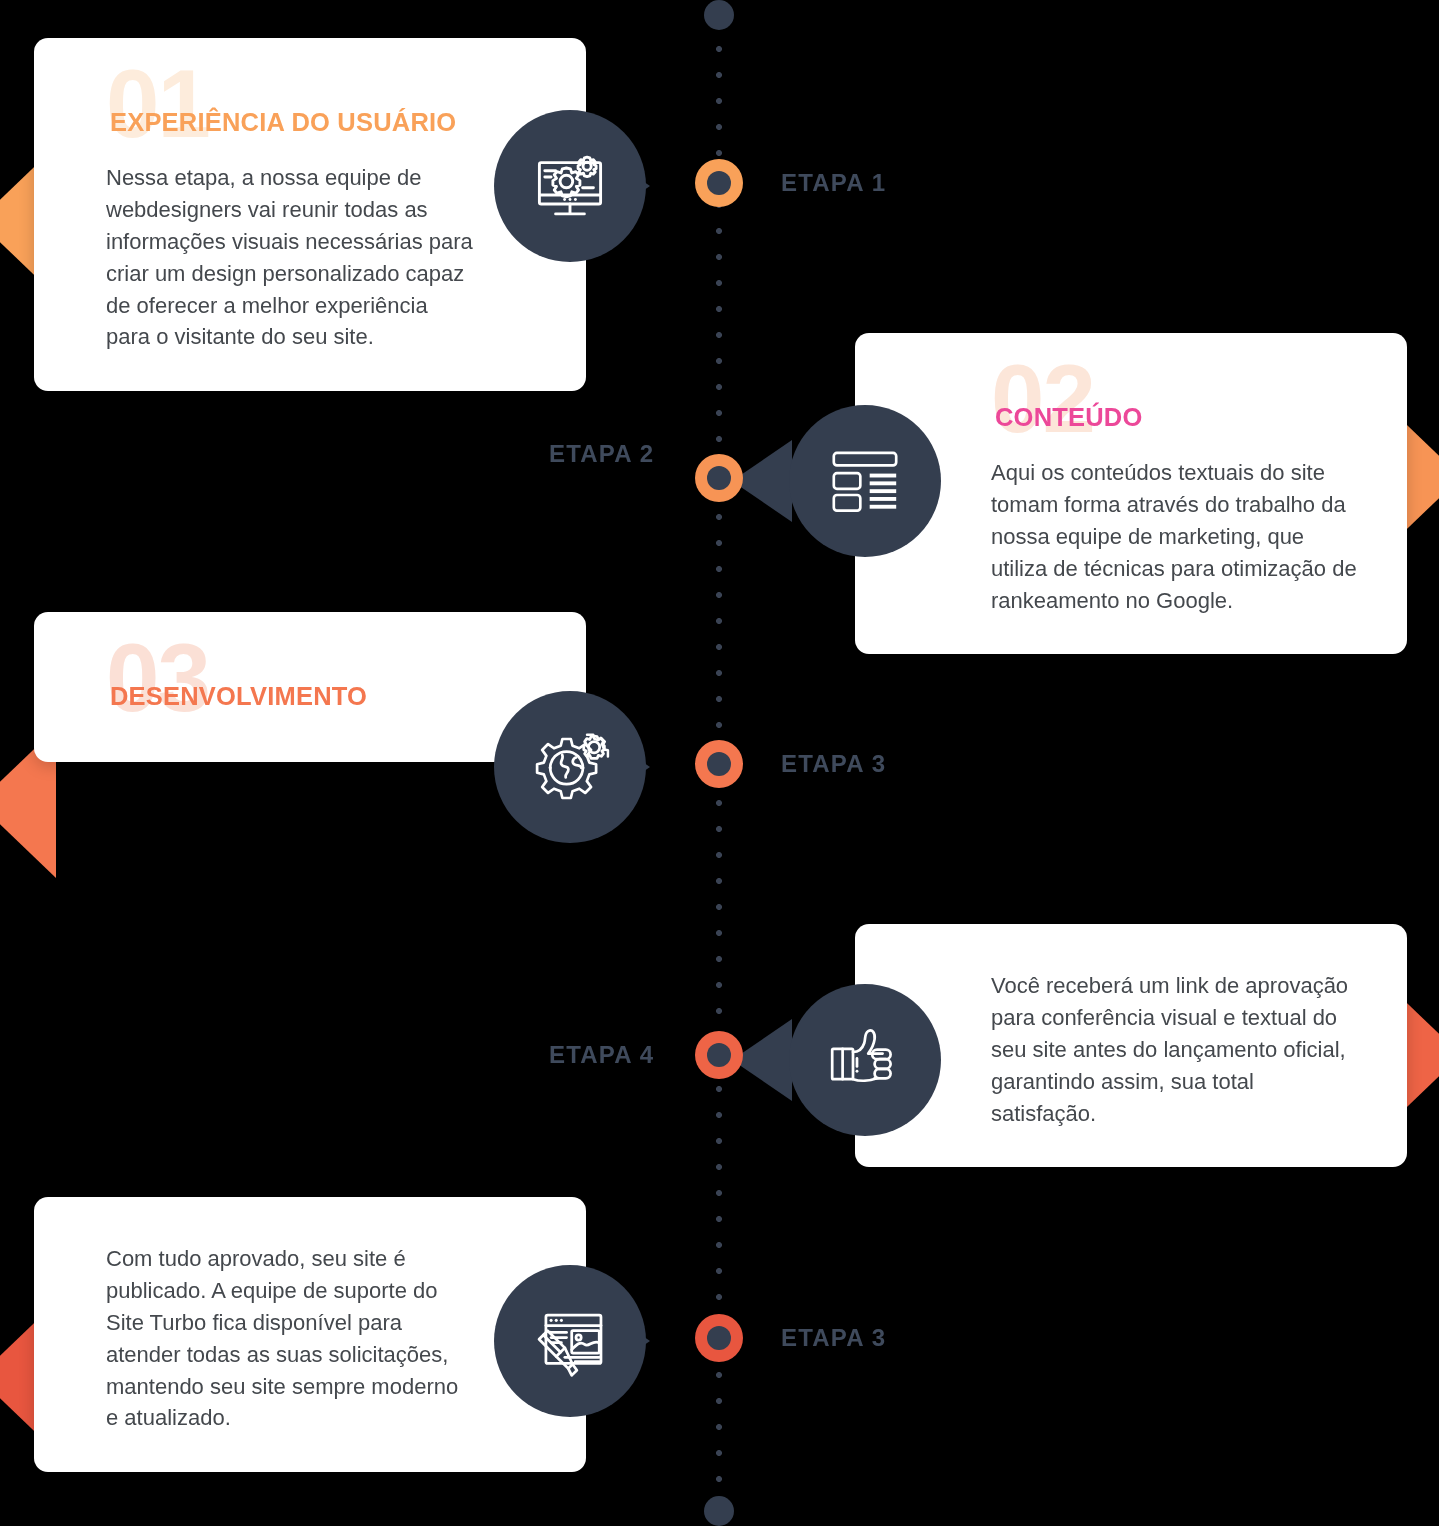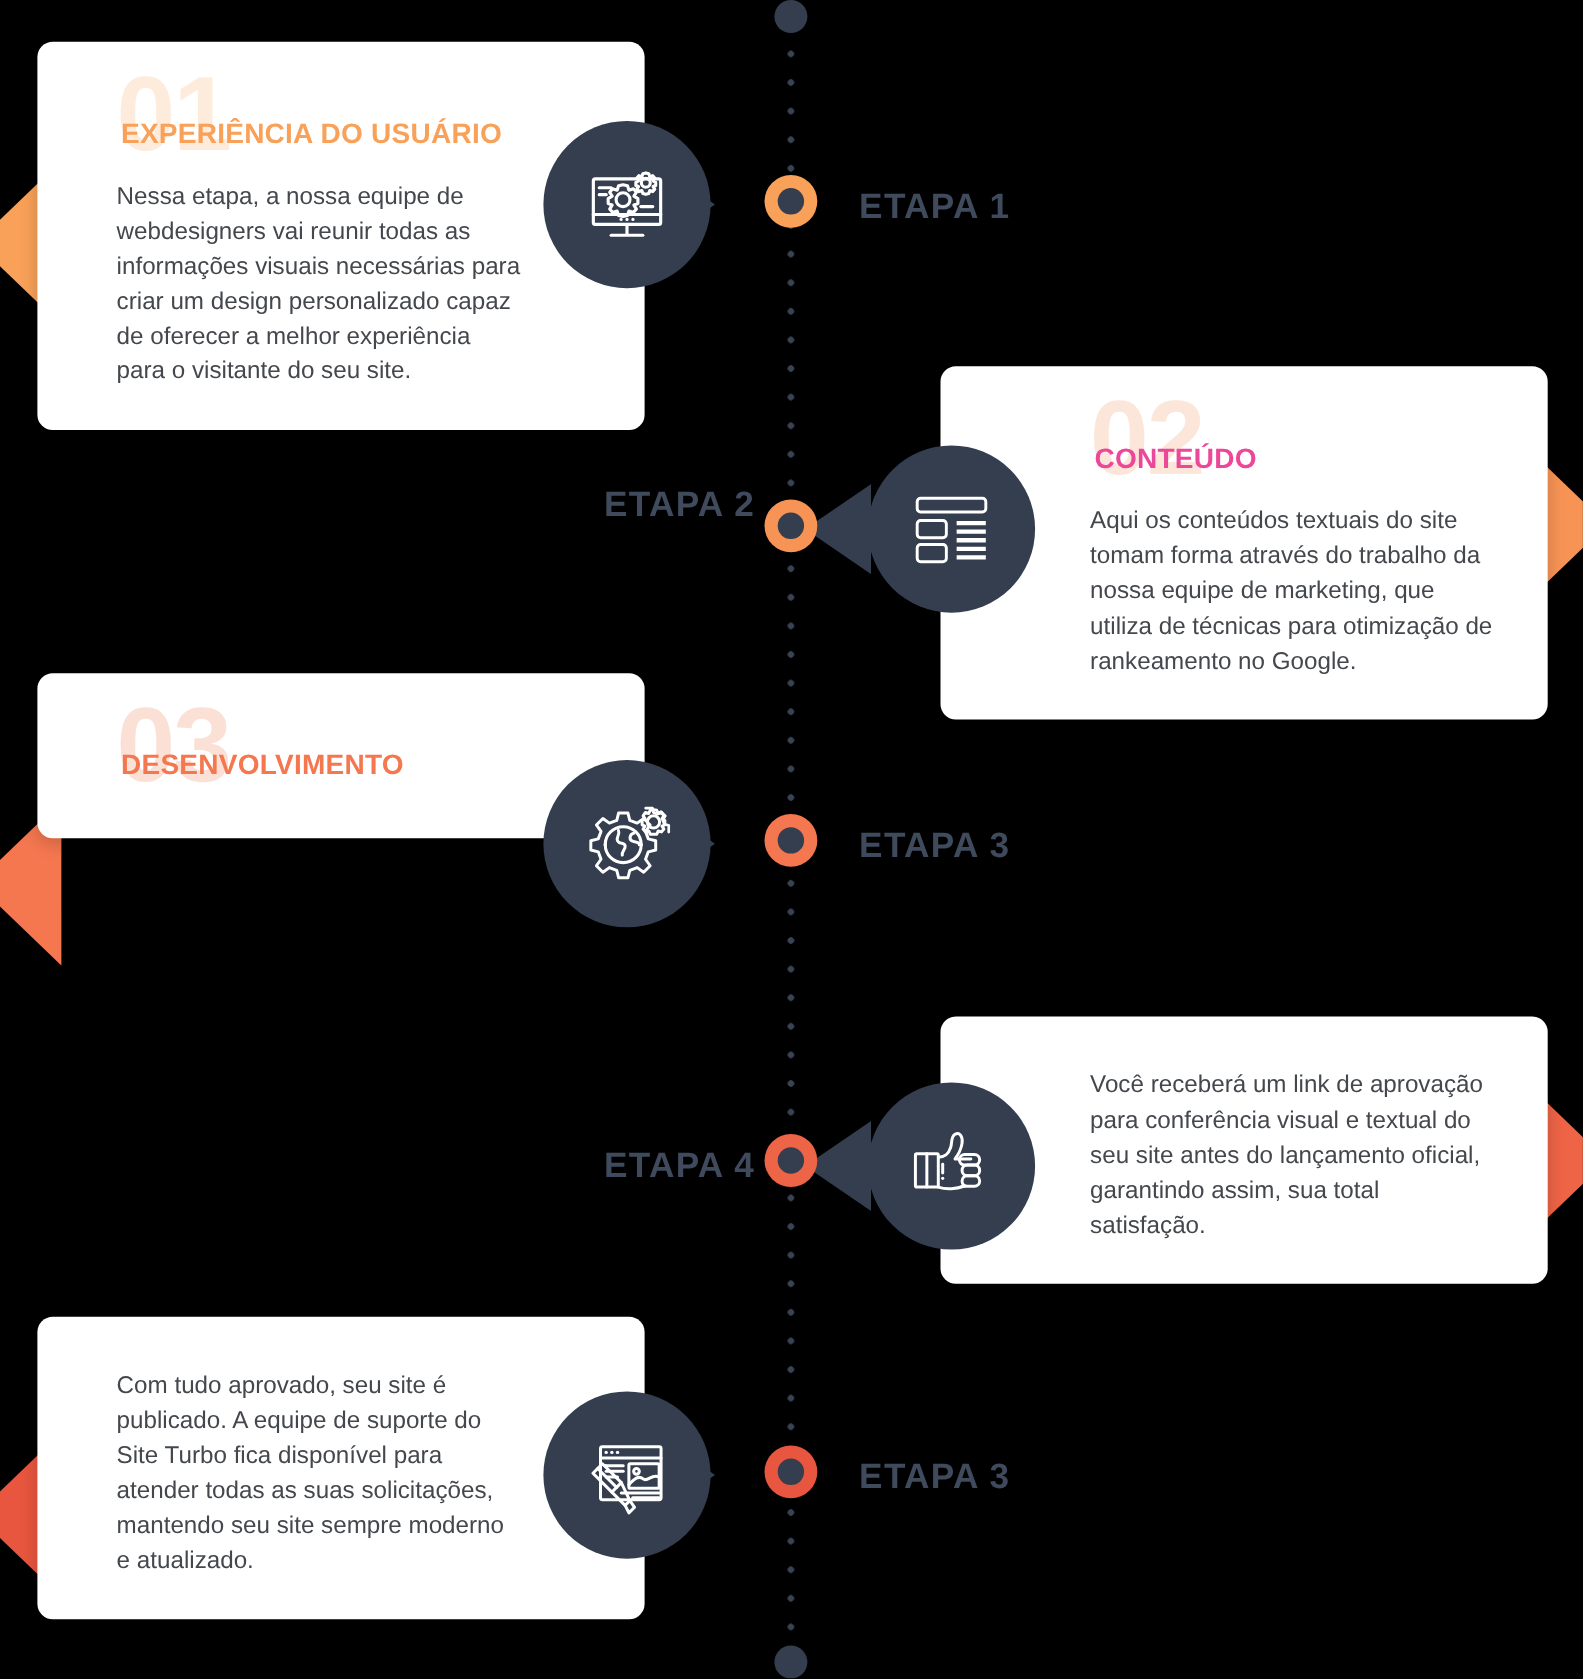--- a/index.html
+++ b/index.html
@@ -142,21 +142,21 @@
     justify-content: center;
   }
   .node-core {
     width: 24px;
     height: 24px;
     border-radius: 50%;
     background: #343e4f;
   }
   .etapa {
     position: absolute;
-    font-size: 32px;
+    font-size: 24px;
     font-weight: 700;
     letter-spacing: 1.2px;
     color: #3f4a5c;
     white-space: nowrap;
     font-family: "Liberation Sans", sans-serif;
   }
 </style>
 </head>
 <body>
 

